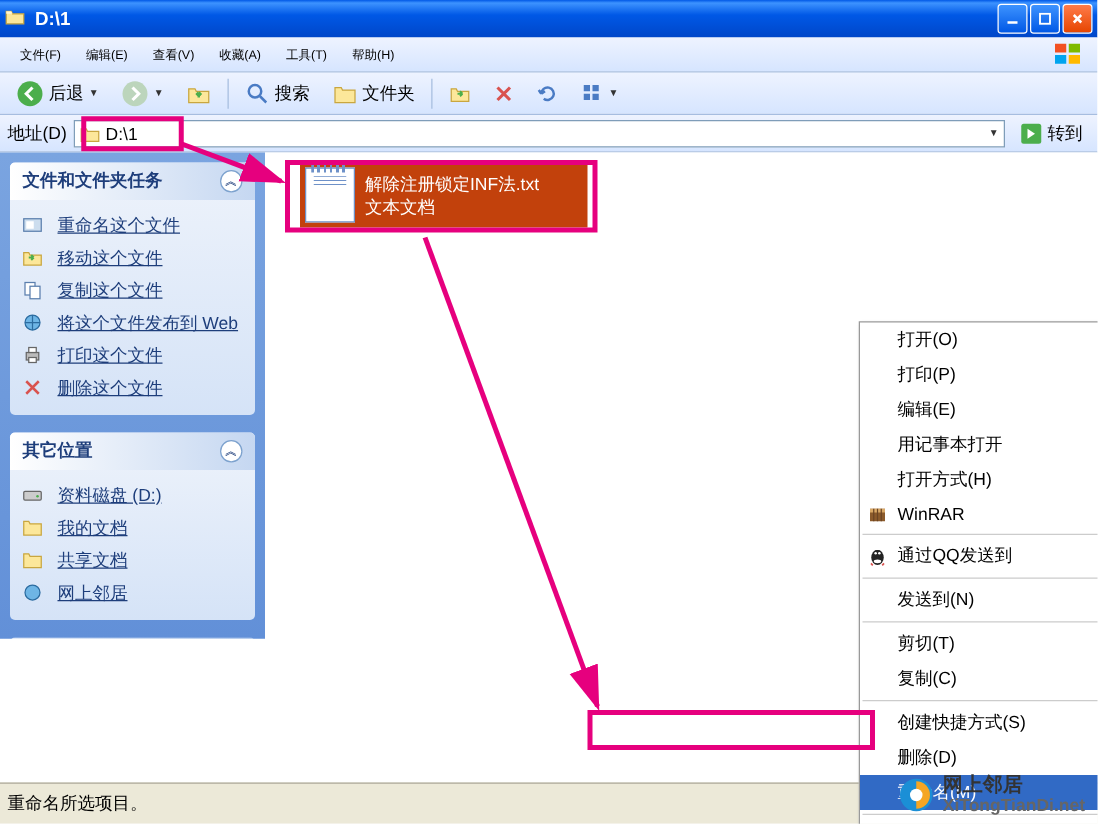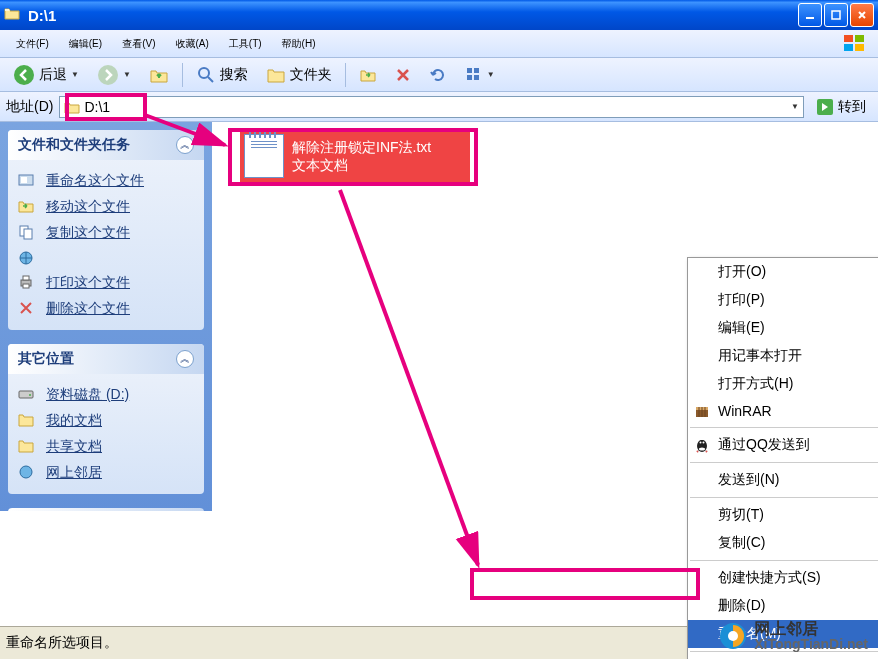--- a/index.html
+++ b/index.html
@@ -39,21 +39,21 @@
 .panel-hd { background: linear-gradient(to right, #fff, #c5d7f1); padding: 6px 10px; display: flex; align-items: center; justify-content: space-between; }
 .panel-hd .t { font-weight: bold; color: #1e3e7b; font-size: 14px; }
 .chev { width: 18px; height: 18px; border-radius: 50%; background: #fff; border: 1px solid #7da2ce; display: flex; align-items: center; justify-content: center; color: #1e3e7b; font-size: 10px; }
 .panel-bd { padding: 8px 10px; }
 .task { display: flex; align-items: flex-start; gap: 12px; padding: 4px 0; color: #1e3e7b; font-size: 13px; }
 .task .ti { width: 16px; height: 16px; flex-shrink: 0; display: flex; align-items: center; justify-content: center; }
 .task span.txt { text-decoration: underline; cursor: pointer; }
 
 .content { flex: 1; background: #fff; position: relative; padding: 8px; }
 .file { display: flex; align-items: center; gap: 8px; padding: 4px; width: 230px; }
-.file.selected { background: #ef4444; color: #fff; }
+.file.selected { background: #c2410c; color: #fff; }
 .file-icon { width: 40px; height: 44px; background: #fff; border: 1px solid #6e91c8; position: relative; flex-shrink: 0; }
 .file-icon::before { content: ""; position: absolute; top: 6px; left: 6px; right: 6px; height: 8px; background: repeating-linear-gradient(#6e91c8 0 1px, transparent 1px 3px); }
 .file-icon .spiral { position: absolute; top: -3px; left: 4px; right: 4px; height: 6px; background: repeating-linear-gradient(90deg, #6e91c8 0 2px, transparent 2px 5px); }
 .file-info { font-size: 13px; line-height: 1.3; }
 
 
 .ctx { position: absolute; left: 475px; top: 135px; width: 220px; background: #fff; border: 1px solid #999; box-shadow: 2px 2px 4px rgba(0,0,0,0.3); z-index: 10; }
 .ctx-item { padding: 5px 12px 5px 30px; font-size: 15px; position: relative; display: flex; align-items: center; justify-content: space-between; }
 .ctx-item.sel { background: #316ac5; color: #fff; }
 .ctx-sep { height: 1px; background: #ccc; margin: 3px 2px; }
@@ -239,20 +239,21 @@
             </span>
             <span class="txt">复制这个文件</span>
           </div>
         <div class="task">
             <span class="ti">
               <svg width="16" height="16">
                 <circle cx="8" cy="8" r="6" fill="#6eb5e5" stroke="#2c6ca0"></circle>
                 <path d="M2 8h12M8 2v12" stroke="#2c6ca0"></path>
               </svg>
             </span>
+            <span class="txt">将这个文件发布到 Web</span>
           </div>
         <div class="task">
             <span class="ti">
               <svg width="16" height="16">
                 <rect x="3" y="6" width="10" height="6" fill="#bbb" stroke="#666"></rect>
                 <rect x="5" y="2" width="6" height="4" fill="#fff" stroke="#666"></rect>
                 <rect x="5" y="10" width="6" height="4" fill="#fff" stroke="#666"></rect>
               </svg>
             </span>
             <span class="txt">打印这个文件</span>

